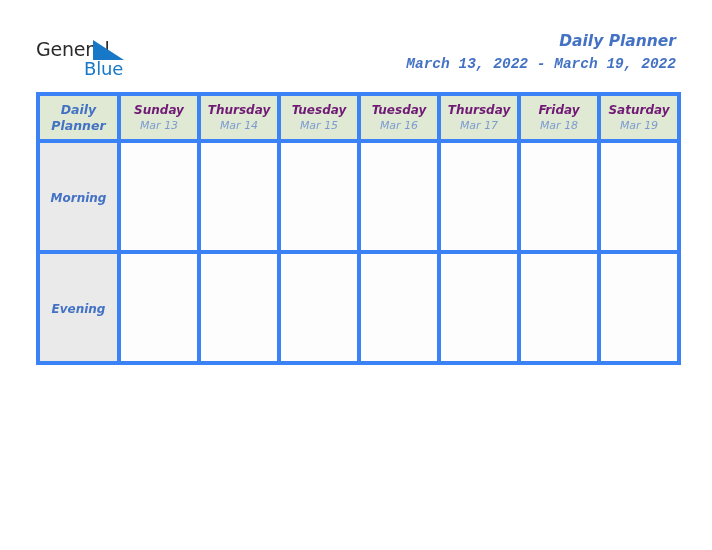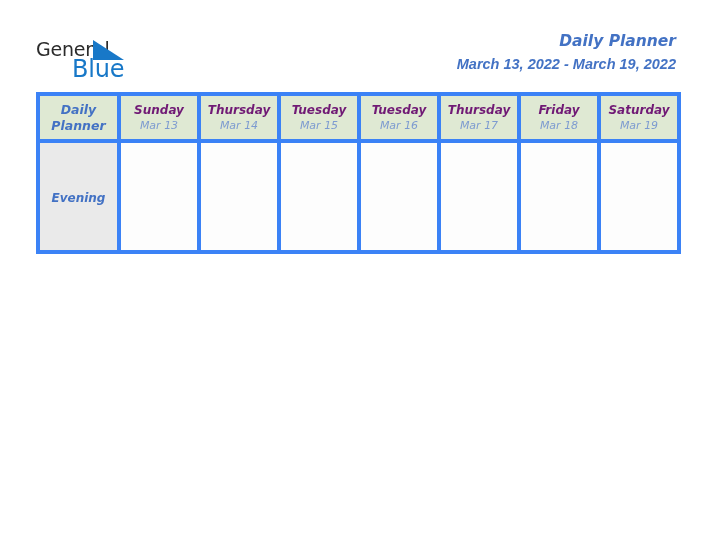--- a/index.html
+++ b/index.html
@@ -38,23 +38,23 @@
     top: 0;
     font-size: 19px;
     letter-spacing: -0.2px;
     color: #2b2b2b;
     font-family: "DejaVu Sans", sans-serif;
     line-height: 22px;
     white-space: nowrap;
   }
   .logo-blue {
     position: absolute;
-    left: 36px;
+    left: 48px;
     top: 20px;
-    font-size: 24px;
+    font-size: 18px;
     letter-spacing: -0.2px;
     color: #1878c8;
     font-family: "DejaVu Sans", sans-serif;
     line-height: 22px;
     white-space: nowrap;
   }
   .logo-triangle {
     position: absolute;
     left: 57px;
     top: 2px;
@@ -72,21 +72,21 @@
   .planner-title {
     font-family: "DejaVu Sans", sans-serif;
     font-size: 15.5px;
     font-style: italic;
     font-weight: bold;
     color: #4372c4;
     line-height: 22px;
     white-space: nowrap;
   }
   .planner-range {
-    font-family: Liberation Sans, sans-serif;
+    font-family: Liberation Mono, monospace;
     font-size: 14.5px;
     font-style: italic;
     font-weight: bold;
     color: #4372c4;
     line-height: 22px;
     white-space: nowrap;
     margin-top: 1px;
   }
 
   
@@ -225,20 +225,32 @@
       </th>
       <th>
         <span class="day-name">Saturday</span>
         <span class="day-date">Mar 19</span>
       </th>
     </tr>
   </thead>
   <tbody>
     <tr>
       <td class="slot-label">
+        <span class="slot-label-text">Morning</span>
+      </td>
+      <td class="slot-cell"></td>
+      <td class="slot-cell"></td>
+      <td class="slot-cell"></td>
+      <td class="slot-cell"></td>
+      <td class="slot-cell"></td>
+      <td class="slot-cell"></td>
+      <td class="slot-cell"></td>
+    </tr>
+    <tr>
+      <td class="slot-label">
         <span class="slot-label-text">Evening</span>
       </td>
       <td class="slot-cell"></td>
       <td class="slot-cell"></td>
       <td class="slot-cell"></td>
       <td class="slot-cell"></td>
       <td class="slot-cell"></td>
       <td class="slot-cell"></td>
       <td class="slot-cell"></td>
     </tr>

